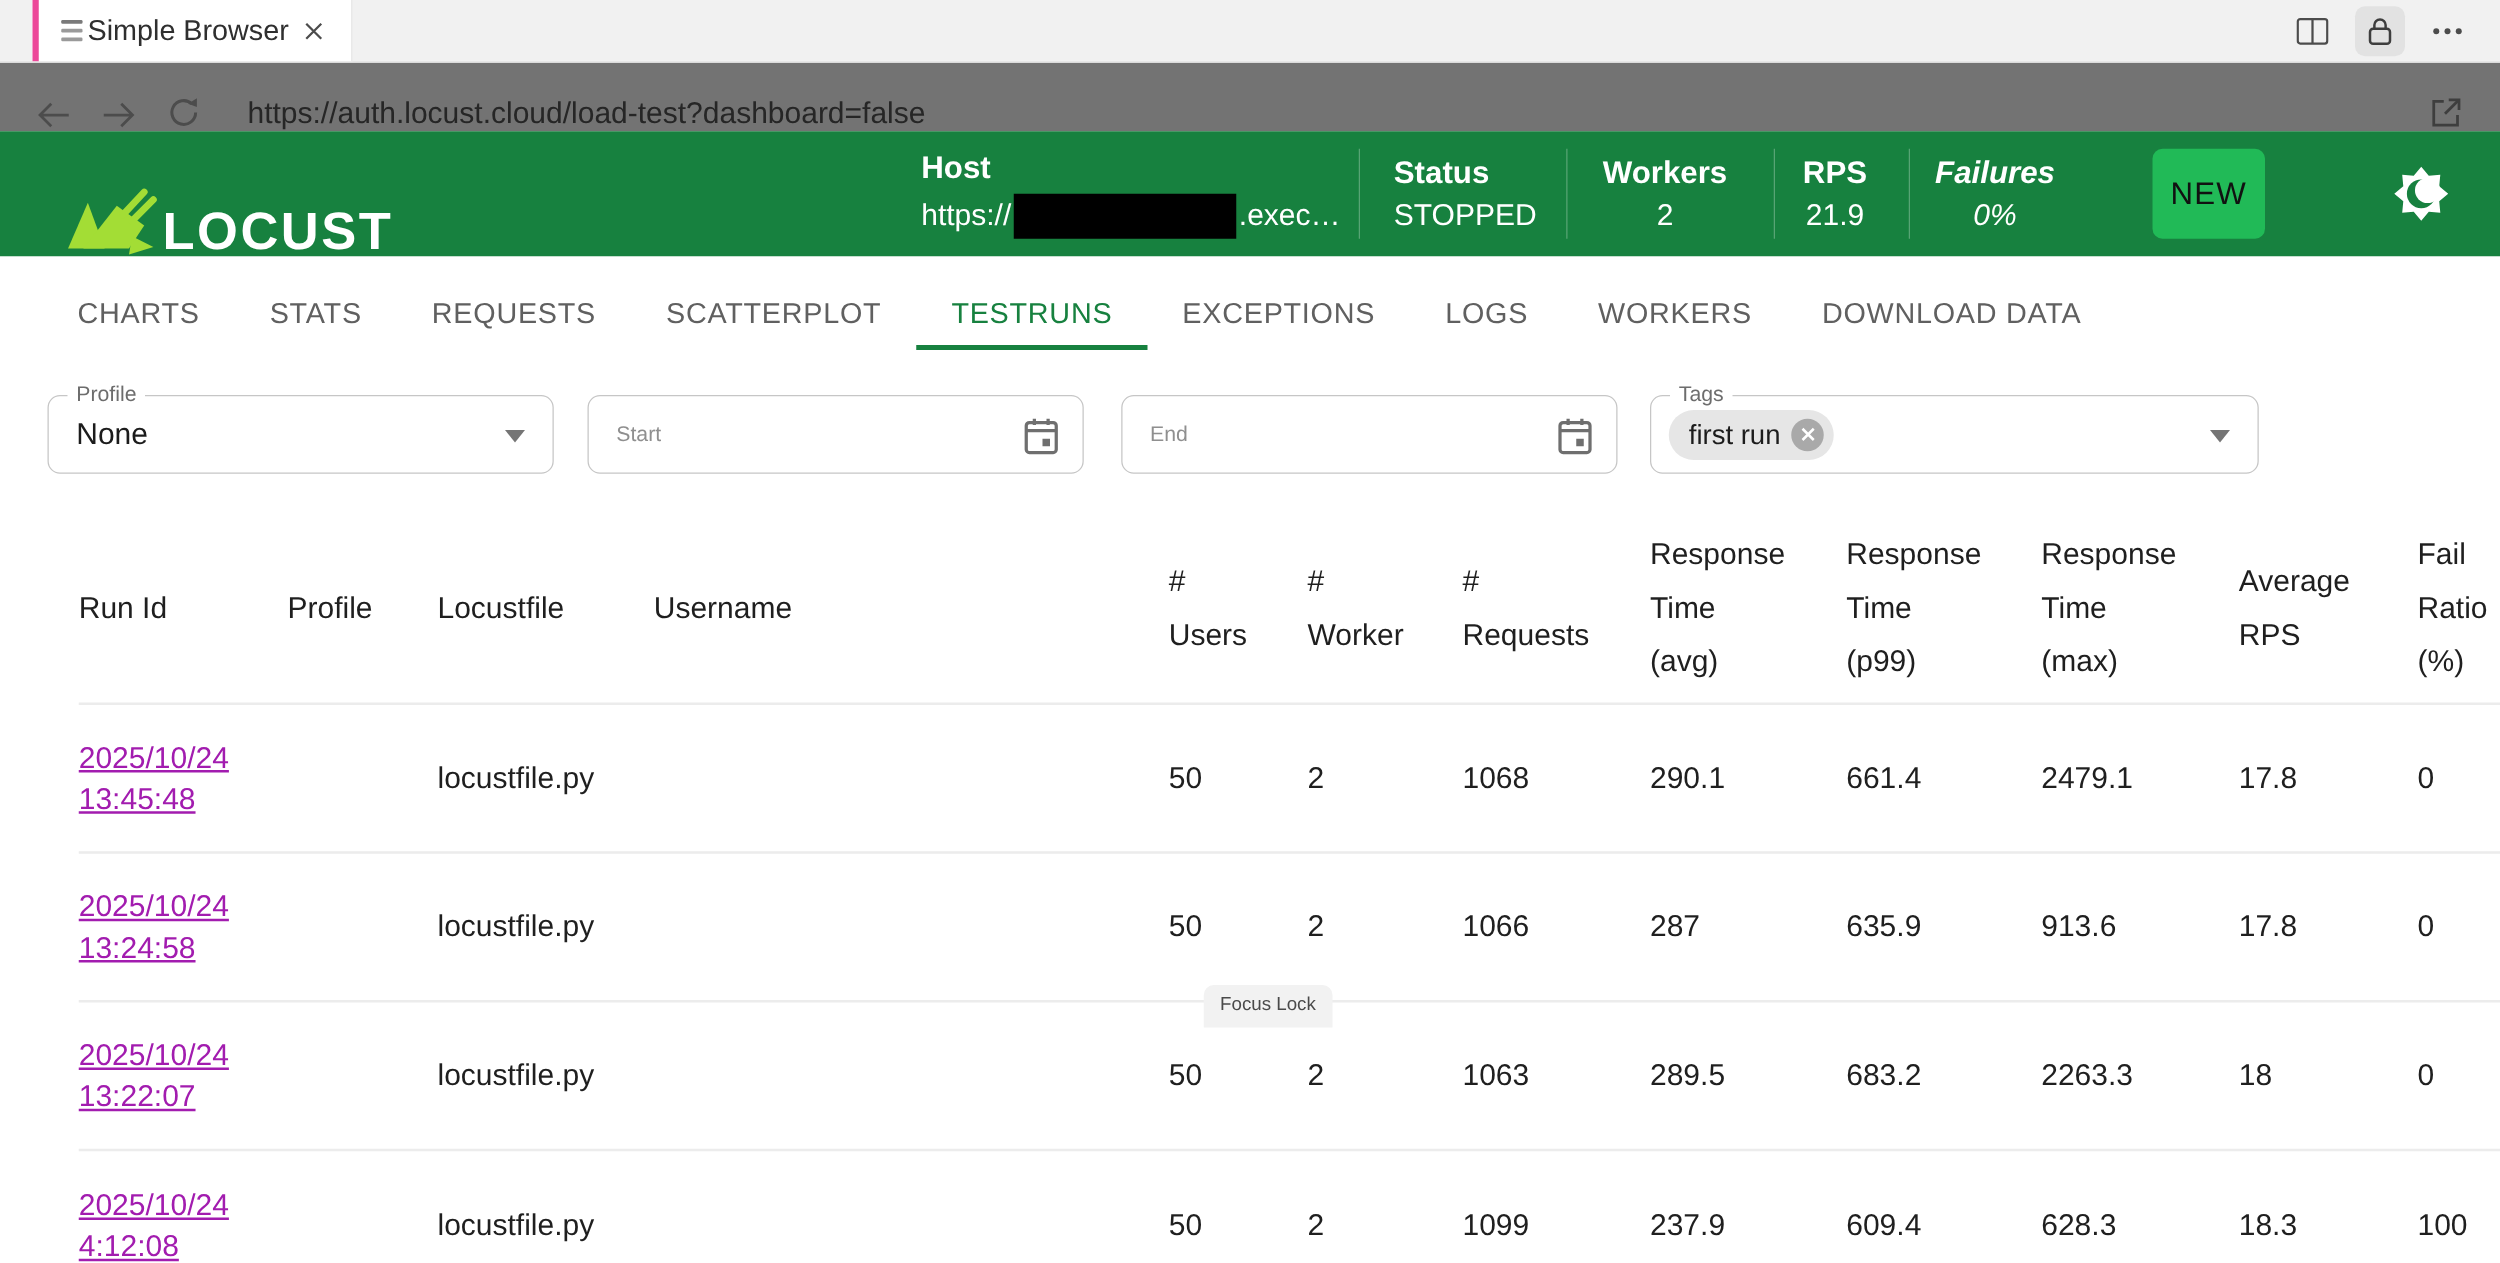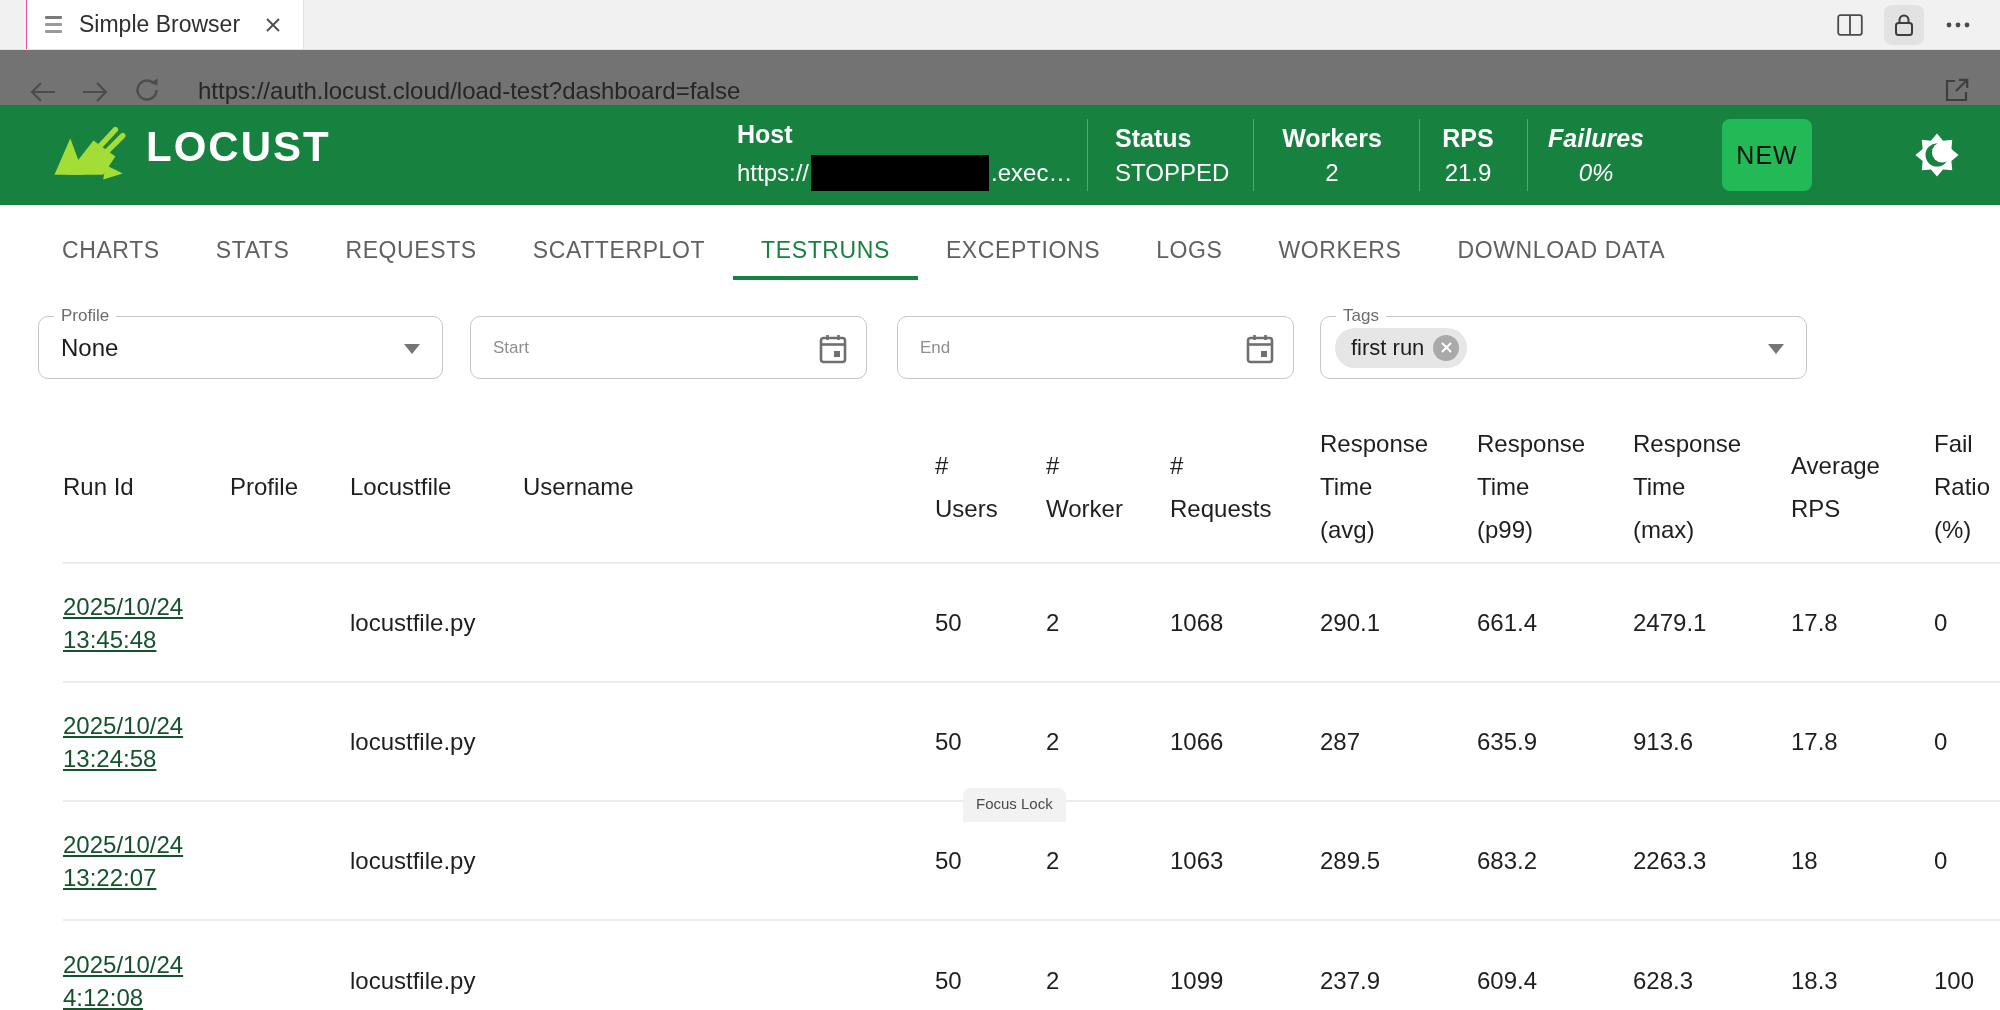--- a/index.html
+++ b/index.html
@@ -2,43 +2,43 @@
 <html><head>
 <meta charset="utf-8">
 <style>
   * { box-sizing: border-box; margin: 0; padding: 0; }
   html, body { width: 2000px; height: 1010px; overflow: hidden; background: #fff;
     font-family: "Liberation Sans", sans-serif; }
 
   
   .tabstrip { height: 50px; background: #f1f1f1; display: flex; align-items: stretch;
     border-bottom: 1px solid #e2e2e2; position: relative; }
-  .btab { background: #fff; display: flex; align-items: center; gap: 17px;
+  .btab { background: #fff; display: flex; align-items: center; gap: 4px;
     padding: 0 20px 0 18px; margin-left: 26px; border-right: 1px solid #e2e2e2;
-    border-left: 1px solid #ec4899; }
+    border-left: 5px solid #ec4899; }
   .btab-title { font-size: 23px; color: #2f2f2f; }
   .listicon { display: inline-flex; flex-direction: column; gap: 4px; }
   .listicon i { display: block; width: 17px; height: 3px; background: #9a9a9a; border-radius: 1px; }
   .listicon i:first-child { background: #7a7a7a; }
   .closex { margin-left: 6px; display: inline-flex; }
   .chrome-actions { position: absolute; right: 22px; top: 0; height: 50px;
     display: flex; align-items: center; gap: 14px; }
   .chrome-btn { width: 40px; height: 40px; display: flex; align-items: center;
     justify-content: center; border-radius: 8px; }
   .chrome-btn.active { background: #e2e2e2; }
 
   .urlbar { height: 55px; background: #737373; display: flex; align-items: flex-end;
     padding: 0 28px; gap: 22px; }
   .url-text { font-size: 24px; color: #262626; flex: 1; margin-left: 14px; }
   .ext-btn { margin-left: auto; display: flex; }
 
   
   .appbar { height: 100px; background: #17813f; position: relative; color: #fff; }
-  .brand { position: absolute; left: 52px; top: 18px; height: 100px; display: flex;
-    align-items: flex-start; gap: 16px; }
+  .brand { position: absolute; left: 52px; top: 4px; height: 100px; display: flex;
+    align-items: flex-end; gap: 0; }
   .brand-name { font-size: 42px; font-weight: 800; letter-spacing: 2px; color: #fff; }
   .stat { position: absolute; top: 0; height: 100px; display: flex; flex-direction: column;
     justify-content: center; gap: 6px; }
   .stat .lab { font-weight: 700; font-size: 25px; }
   .stat .val { font-size: 24px; font-weight: 400; }
   .stat.center { text-align: center; }
   .host-line { display: flex; align-items: center; font-size: 24px; }
   .redact-host { display: inline-block; width: 178px; height: 36px; background: #000;
     margin: 0 2px; }
   .vdiv { position: absolute; top: 14px; height: 72px; width: 1px; background: rgba(255,255,255,0.28); }
@@ -78,21 +78,21 @@
   
   .tbl { margin-left: 63px; margin-top: 32px; width: 2001px;
     --cols: 167px 120px 173px 412px 111px 124px 150px 157px 156px 158px 143px 130px; }
   .trow { display: grid; grid-template-columns: var(--cols); }
   .thead { border-bottom: 2px solid #ececec; }
   .hcell { height: 151px; display: flex; flex-direction: column; justify-content: center;
     font-size: 24px; color: #1f1f1f; line-height: 43px; }
   .drow { height: 119px; align-items: center; border-bottom: 2px solid #ececec;
     font-size: 24px; color: #1f1f1f; }
   .drow:last-child { border-bottom: none; }
-  .runlink { color: #14532d; text-decoration: underline; line-height: 33px; font-size: 24px;
+  .runlink { color: #a21caf; text-decoration: underline; line-height: 33px; font-size: 24px;
     display: inline-block; }
   .redact-user { width: 360px; height: 40px; background: #000; border-radius: 2px; }
 
   .focus-lock { position: absolute; left: 963px; top: 788px; background: #f2f2f2;
     border-radius: 8px 8px 0 0; padding: 7px 13px 10px; font-size: 15px; color: #4a4a4a;
     white-space: nowrap; }
 
   svg { display: block; }
 </style>
 </head>

